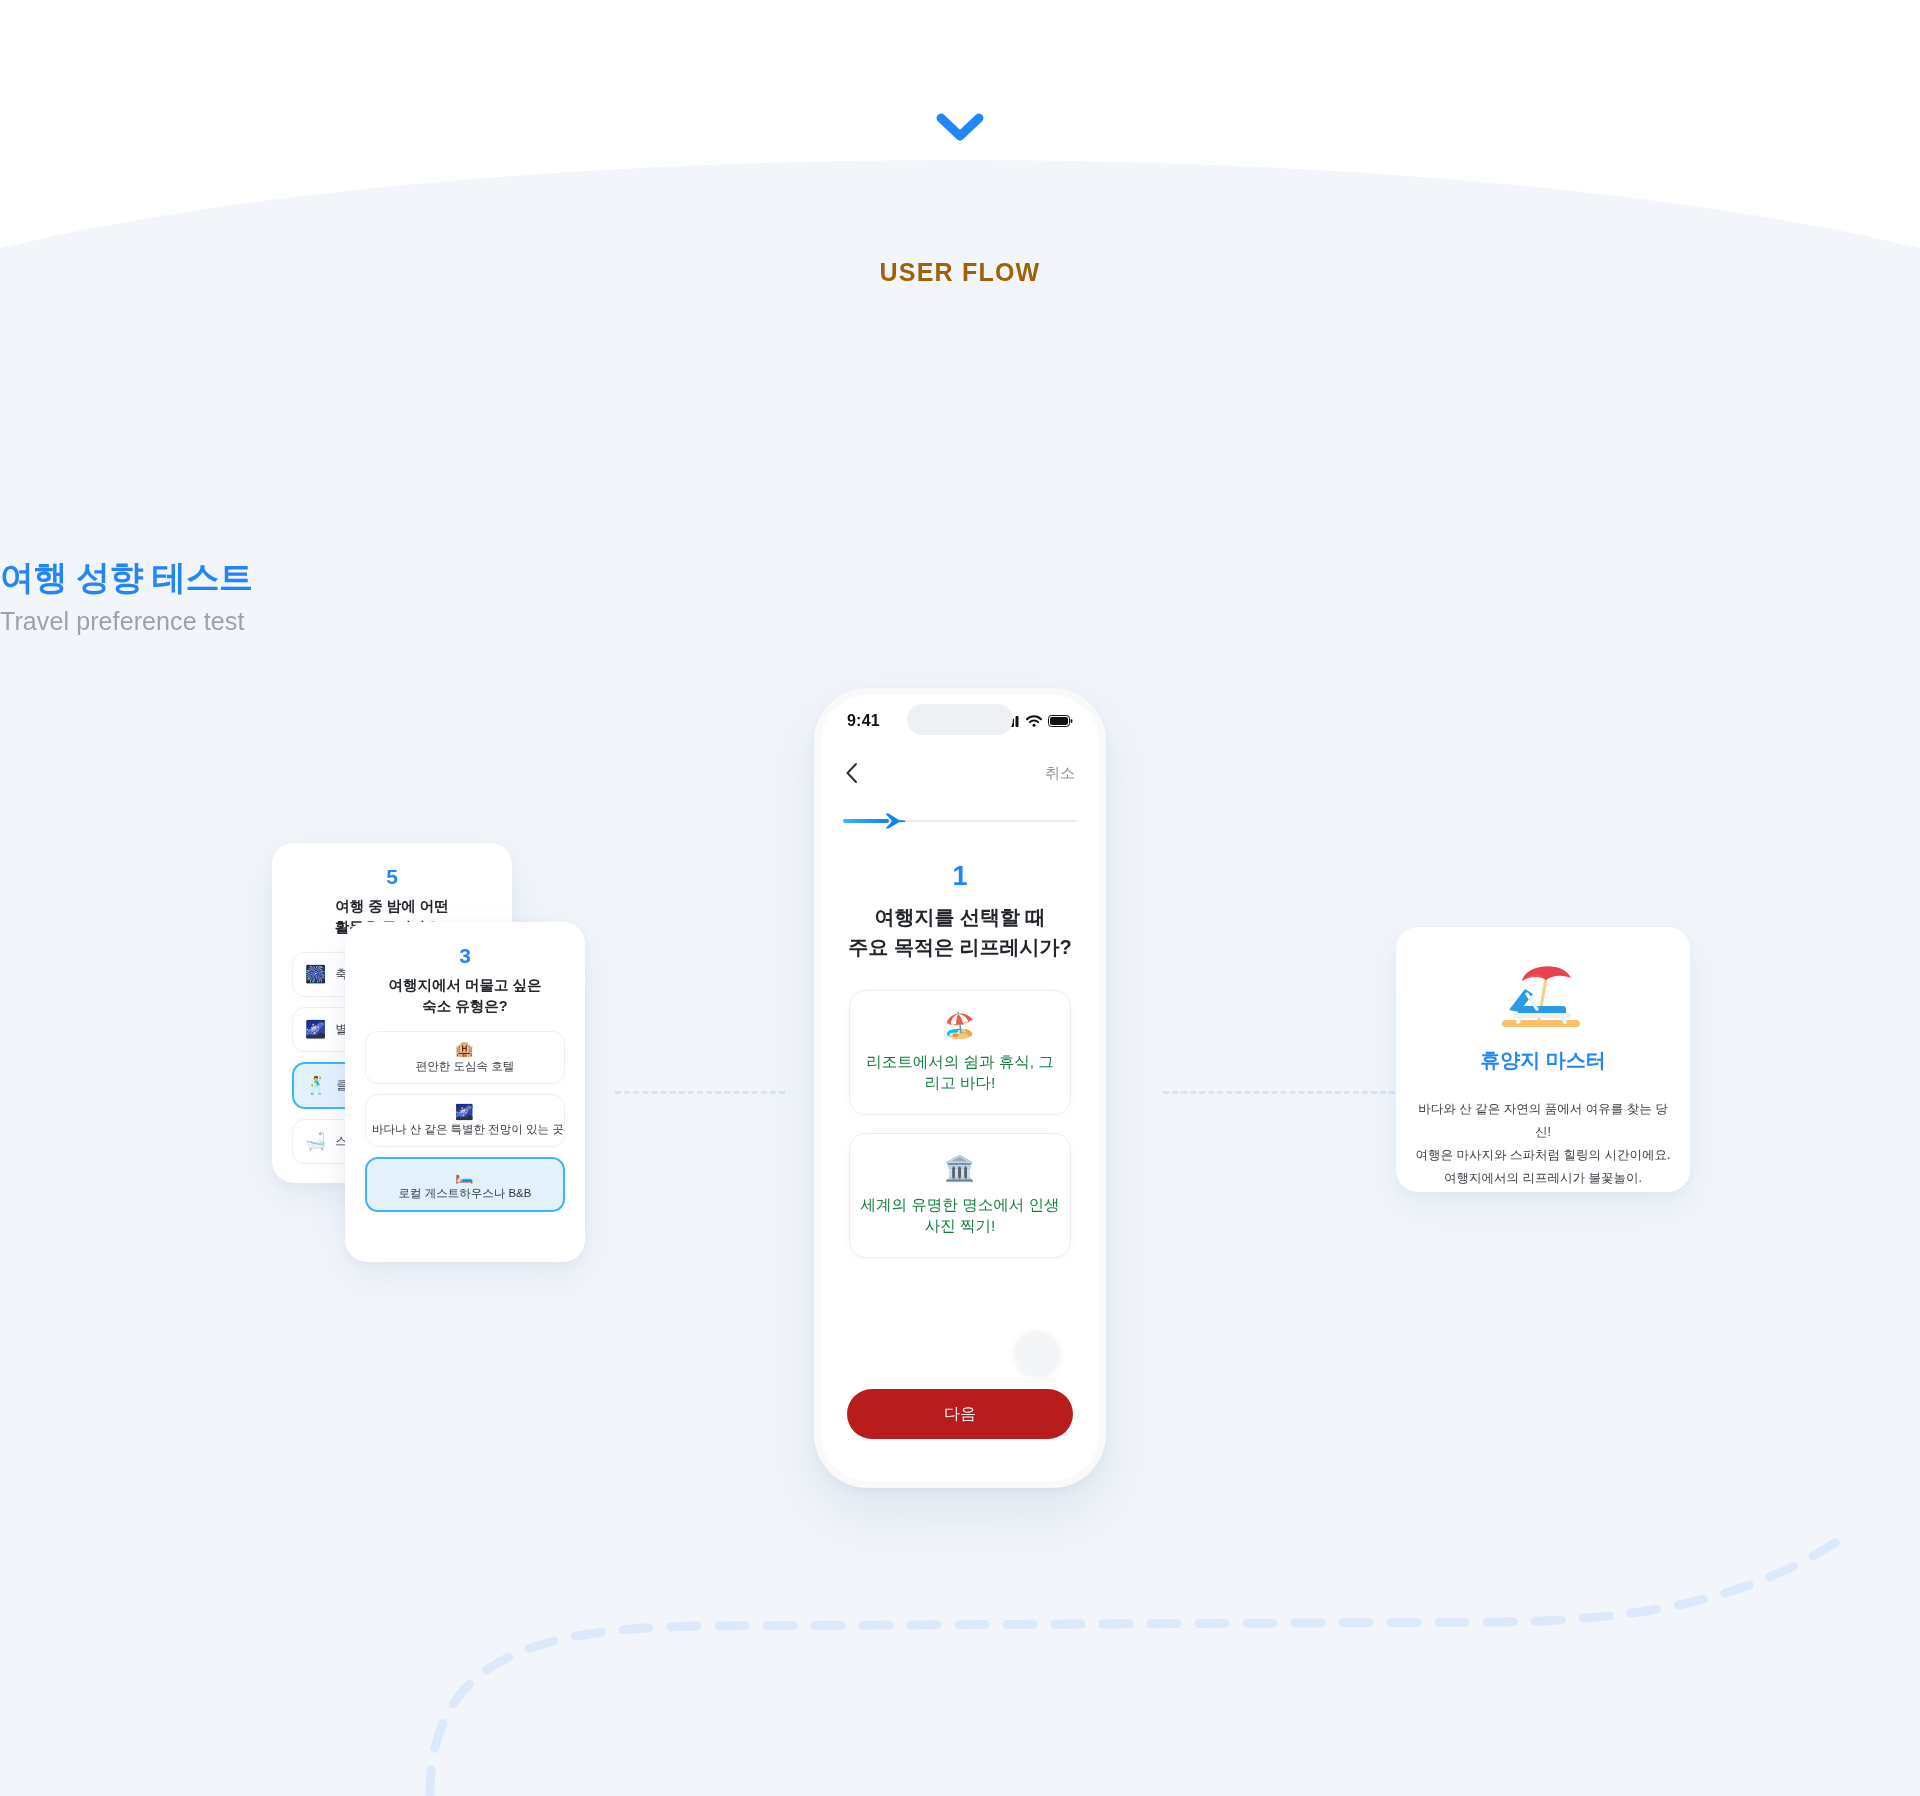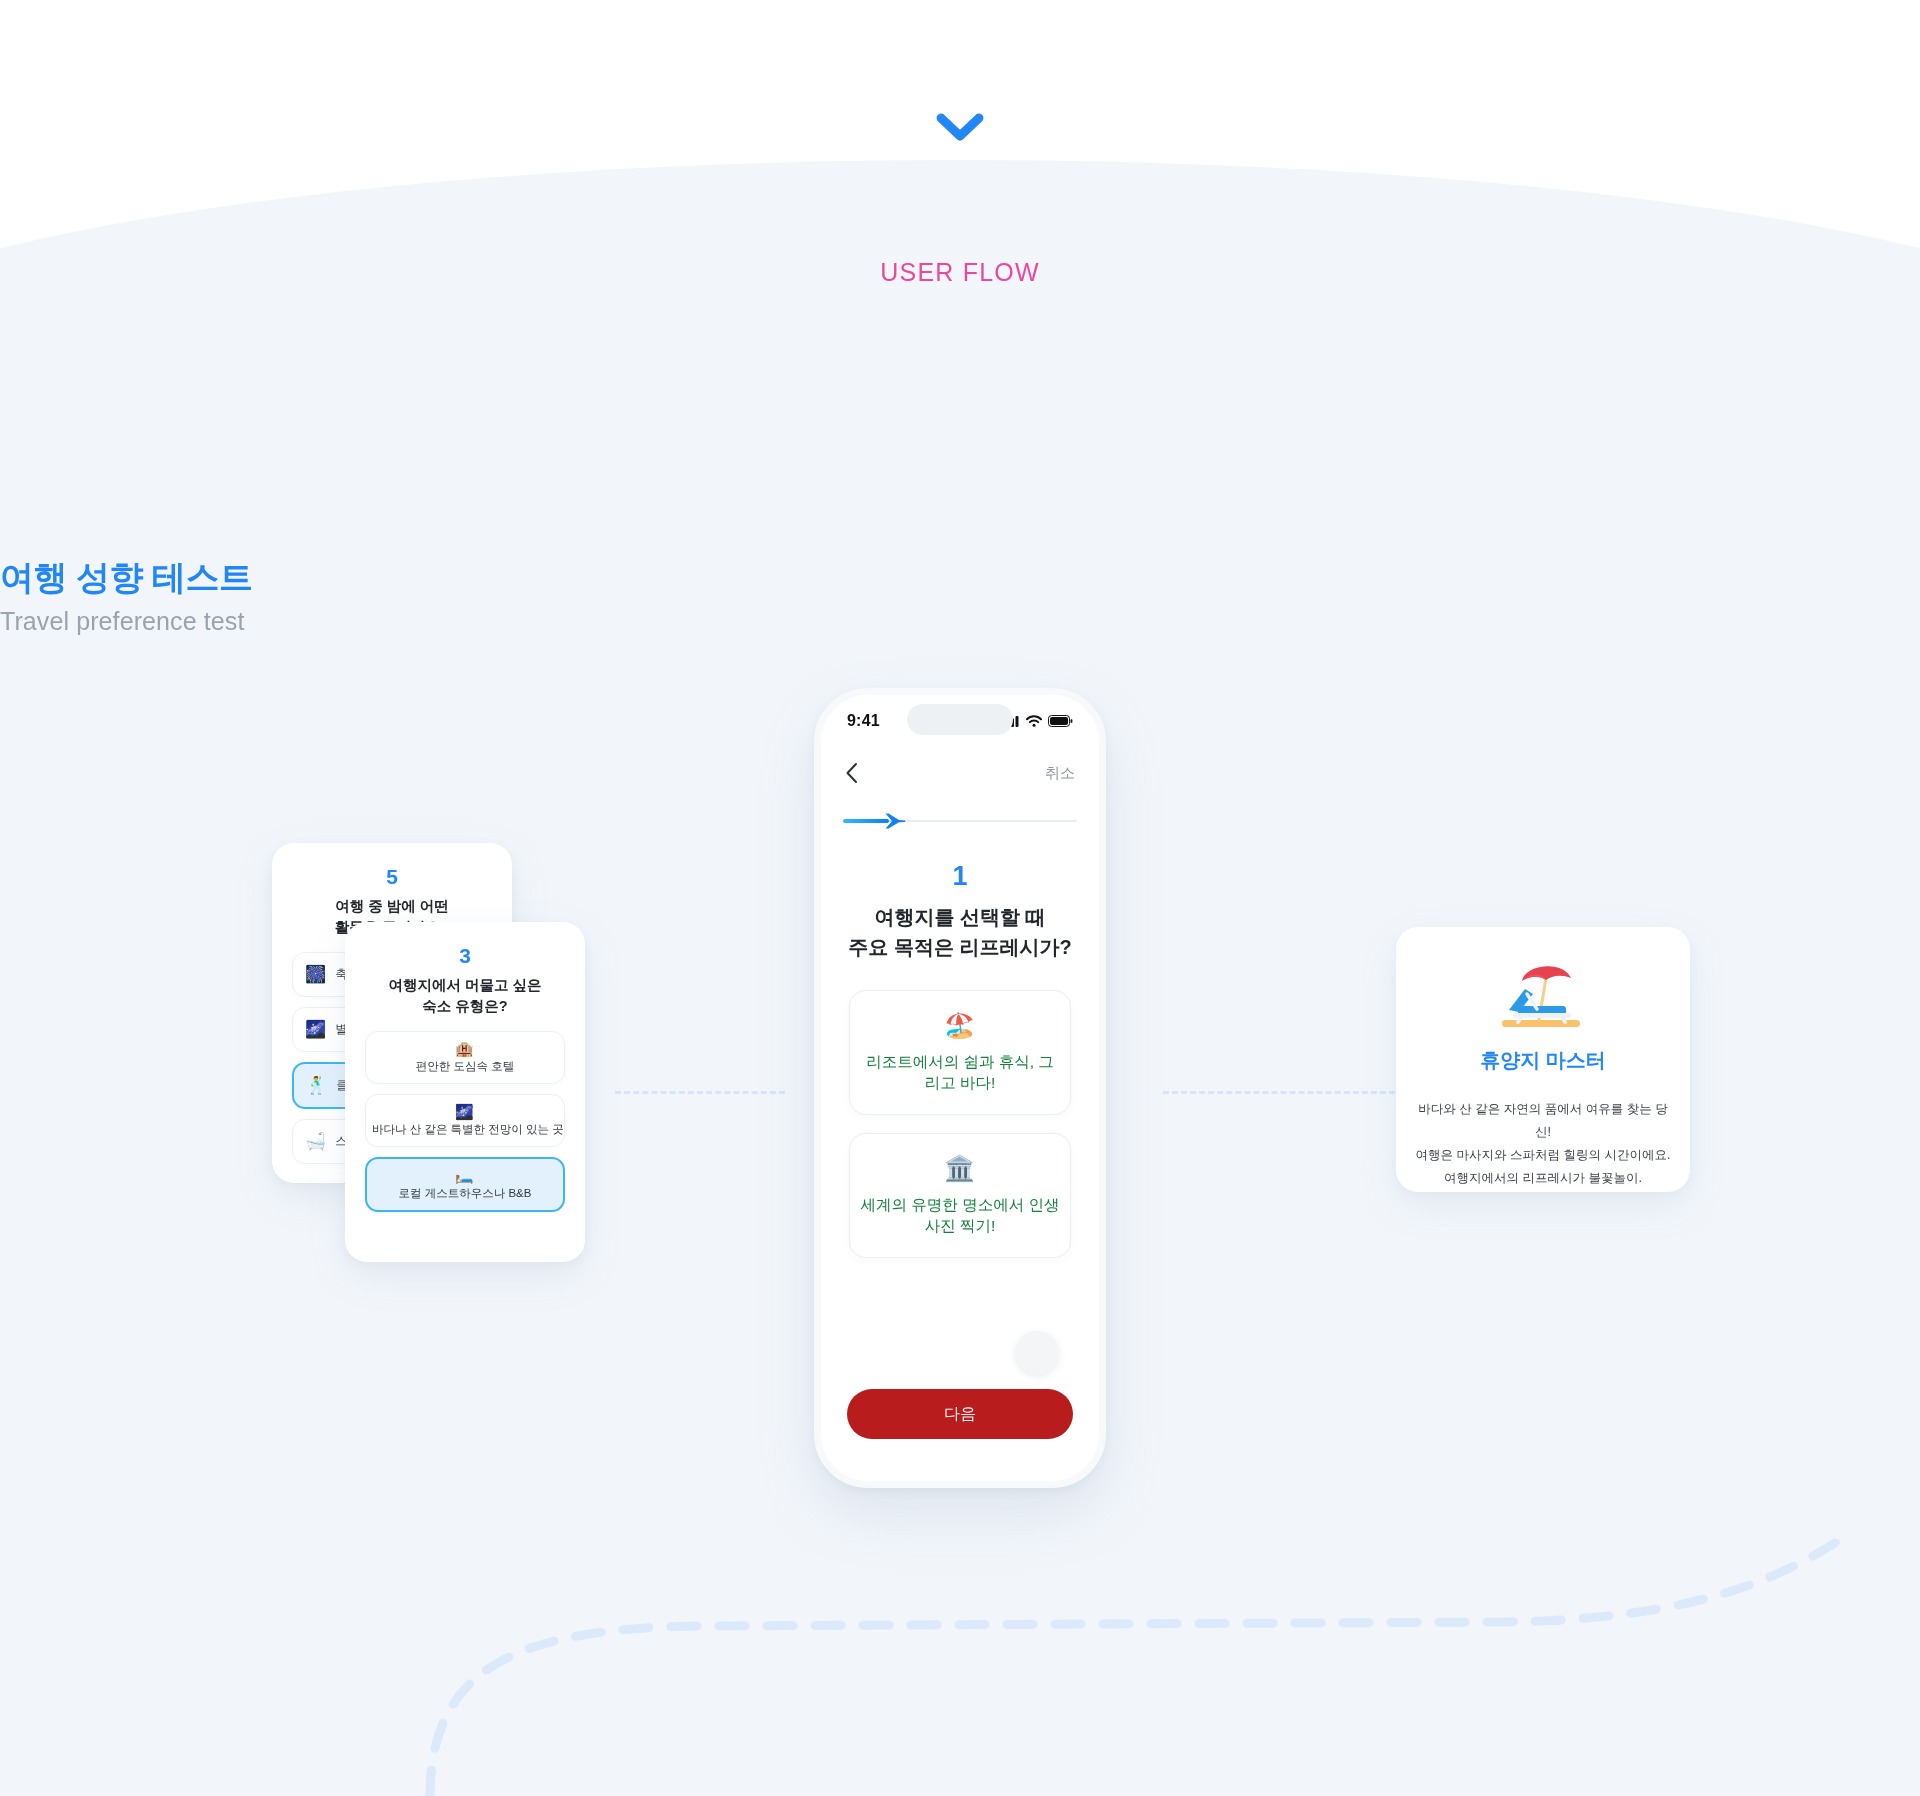--- a/index.html
+++ b/index.html
@@ -54,23 +54,23 @@
     z-index: 5;
   }
 
   
   .userflow-label {
     position: absolute;
     left: 0; right: 0;
     top: 258px;
     text-align: center;
     font-size: 25px;
-    font-weight: normal;
+    font-weight: bold;
     letter-spacing: 1.2px;
-    color: #ec4899;
+    color: #a16207;
     z-index: 5;
   }
 
   
   .section-title {
     position: absolute;
     left: 0; right: 0;
     top: 556px;
     z-index: 5;
   }

